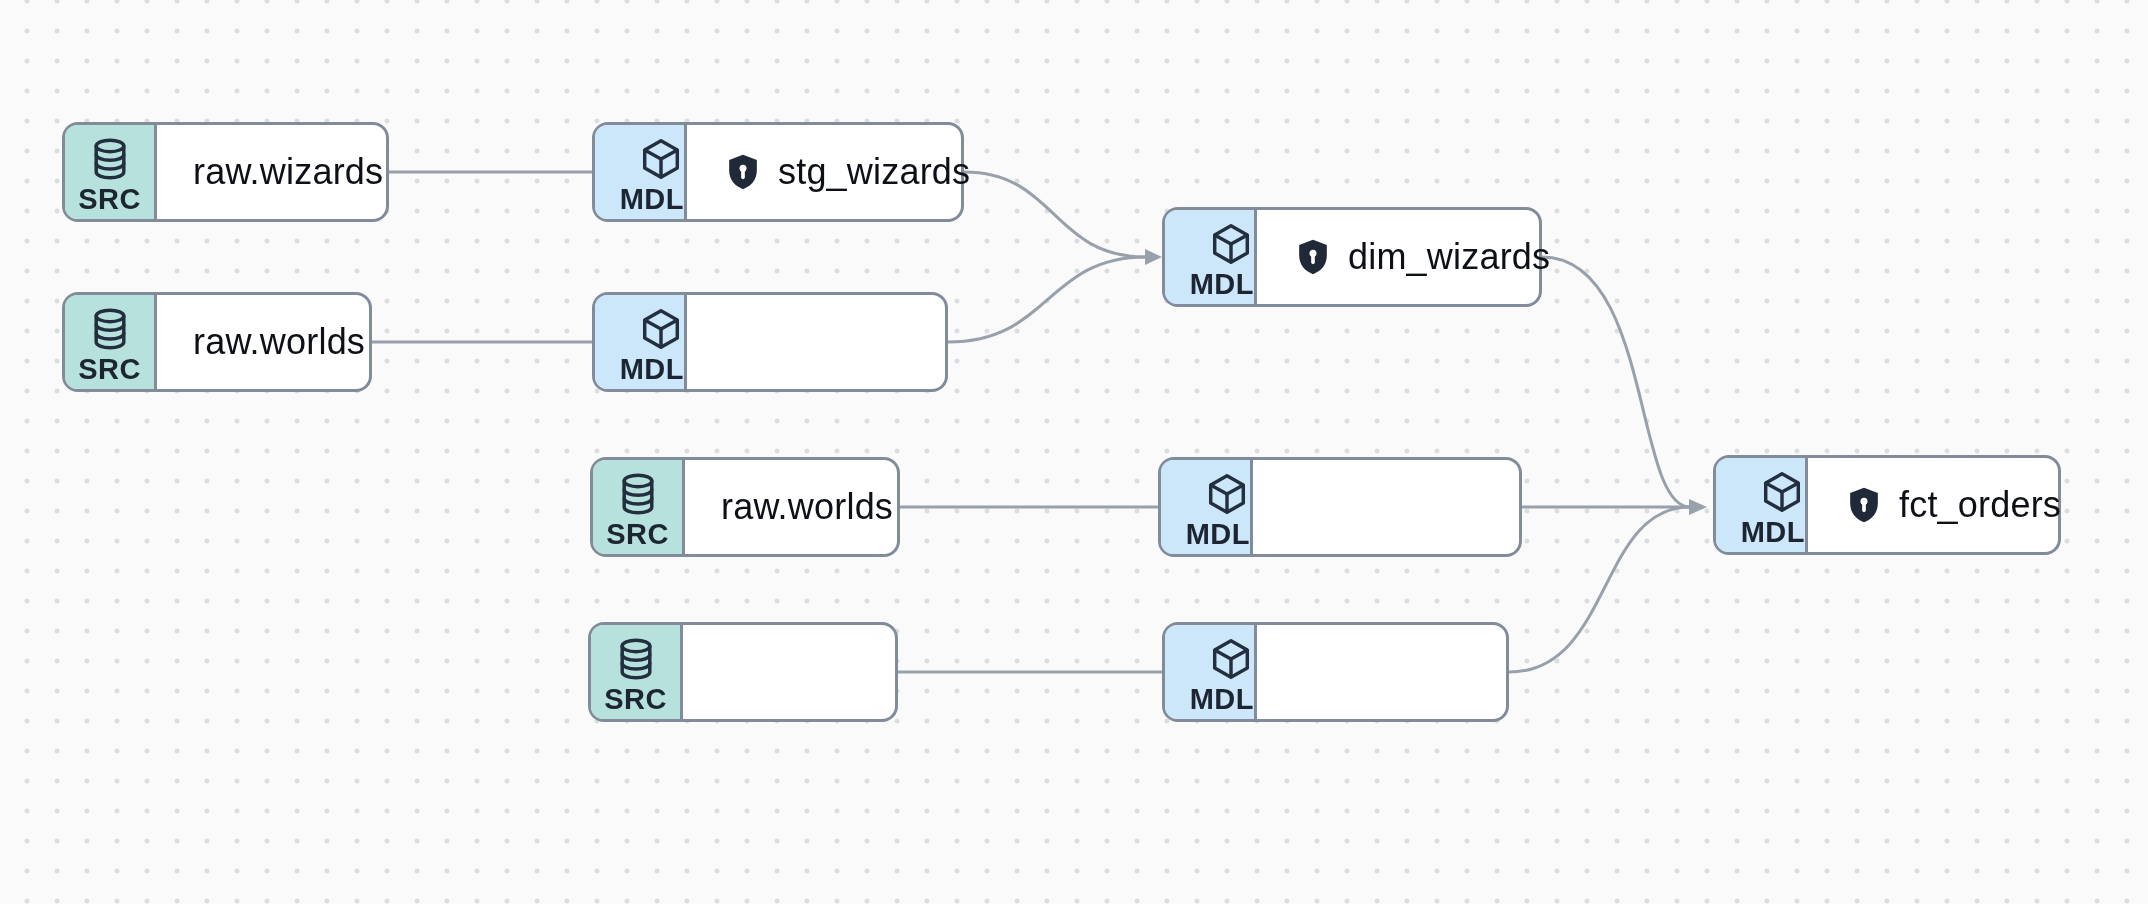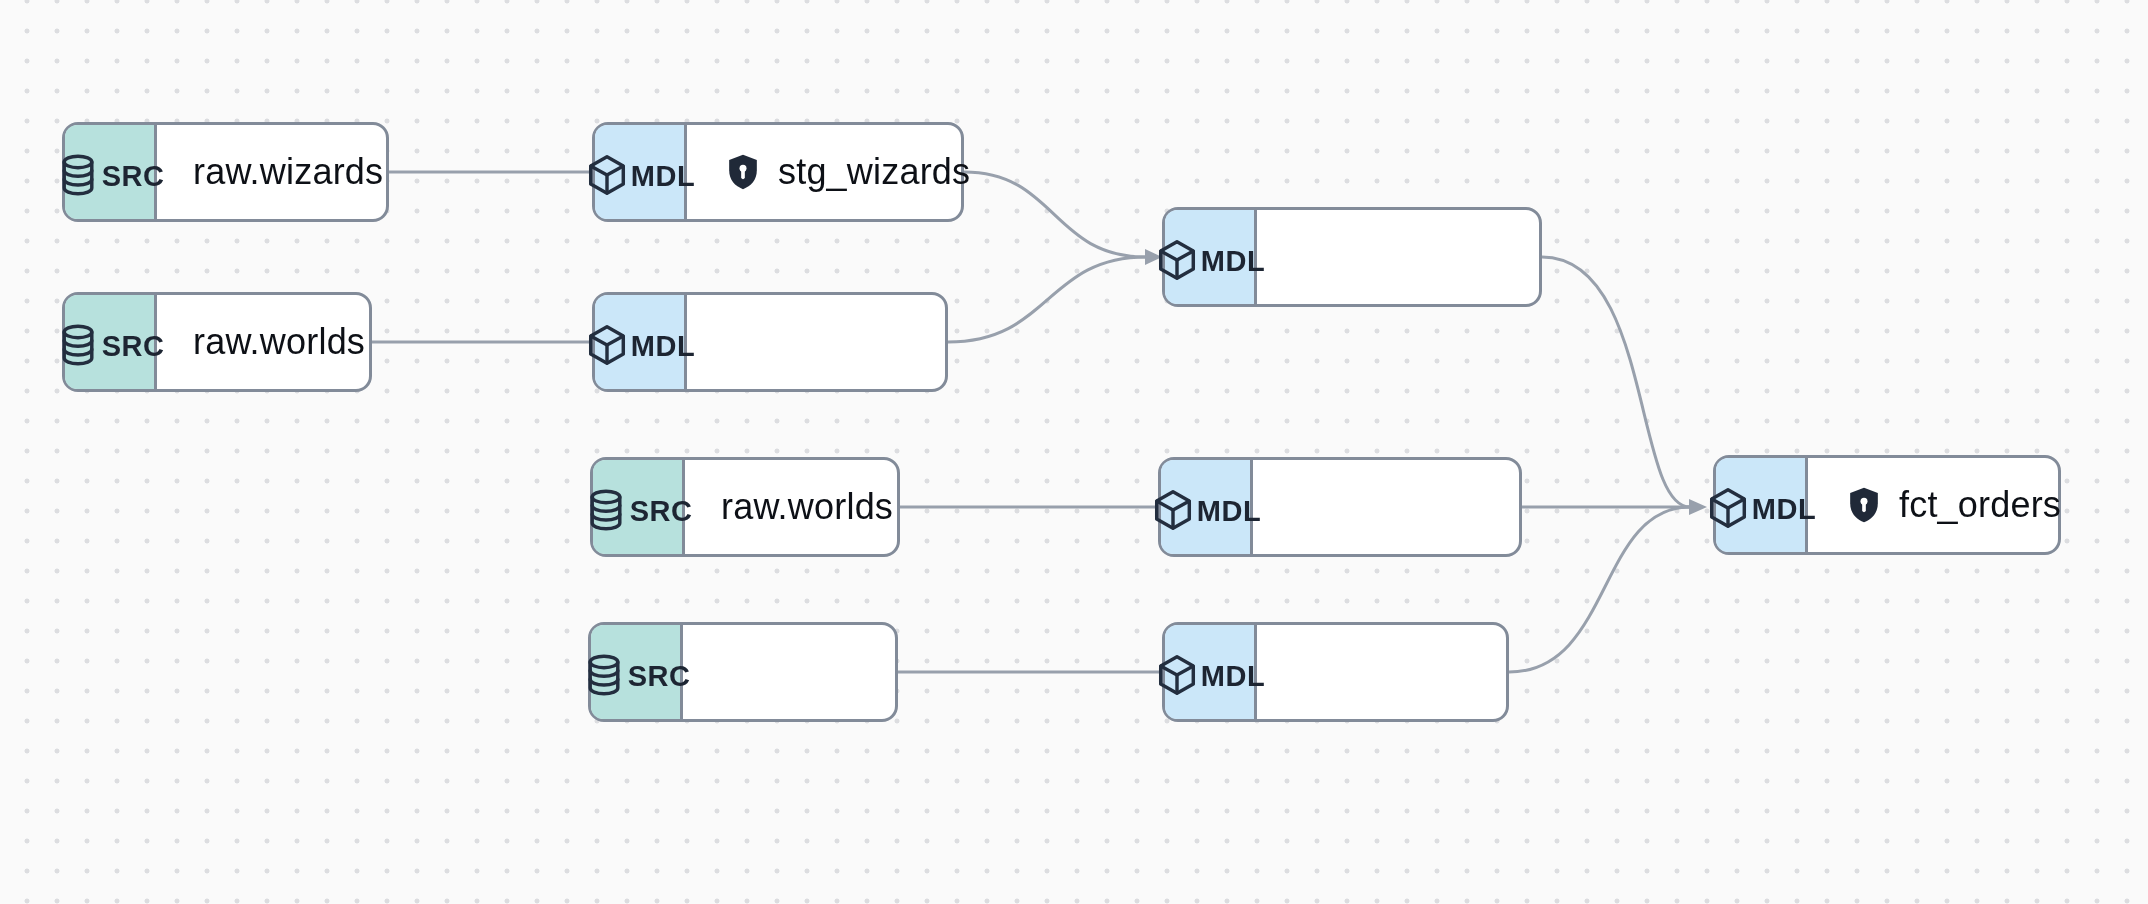--- a/index.html
+++ b/index.html
@@ -20,26 +20,26 @@
     position:absolute;height:100px;display:flex;box-sizing:border-box;
     background:var(--node-bg,#ffffff);
     border:3px solid var(--node-border,#828b99);
     border-radius:16px;
     cursor:pointer;
   }
   .badge{
     flex:0 0 92px;width:92px;box-sizing:border-box;
     border-right:3px solid var(--node-border,#828b99);
     border-radius:12px 0 0 12px;
-    display:flex;flex-direction:row;align-items:center;justify-content:center;
+    display:flex;flex-direction:column;align-items:center;justify-content:center;
     gap:1px;padding-top:6px;
     color:var(--icon,#232e3f);
   }
   .node.src .badge{background:var(--src-badge-bg,#b7e1dd);}
-  .node.mdl .badge{background:var(--mdl-badge-bg,#cbe7f9);}
+  .node.mdl .badge{background:var(--mdl-badge-bg,#cbe7f9);align-items:flex-end;}
   .badge-label{
     font-size:29px;font-weight:600;letter-spacing:.5px;line-height:1;
     color:var(--badge-text,#1d2532);margin-top:2px;
   }
   .body{
     flex:1;display:flex;align-items:center;justify-content:flex-start;
     gap:15px;padding:0 36px;border-radius:0 12px 12px 0;
   }
   .label{
     font-size:36px;font-weight:400;color:var(--label-text,#0d1016);
@@ -141,95 +141,105 @@
     <div class="badge">
       <span class="badge-icon">
         <svg viewBox="0 0 24 24" width="46" height="46" fill="none" stroke="currentColor" stroke-width="1.8" stroke-linejoin="round" stroke-linecap="round">
             <path d="M12 2.5 L20.5 7.25 V16.75 L12 21.5 L3.5 16.75 V7.25 Z"></path>
             <path d="M3.7 7.4 L12 12 L20.3 7.4"></path>
             <path d="M12 12 V21.3"></path>
           </svg>
       </span>
       <span class="badge-label">MDL</span>
     </div>
-  </div>
-
-  <div class="node src" style="left:590px;top:457px;width:310px">
-    <div class="badge">
-      <span class="badge-icon">
-        <svg viewBox="0 0 24 24" width="46" height="46" fill="none" stroke="currentColor" stroke-width="1.8" stroke-linecap="round">
-            <ellipse cx="12" cy="5.2" rx="7.2" ry="3"></ellipse>
-            <path d="M4.8 5.2 V18.8 C4.8 20.5 8 21.8 12 21.8 C16 21.8 19.2 20.5 19.2 18.8 V5.2"></path>
-            <path d="M4.8 9.7 C4.8 11.4 8 12.7 12 12.7 C16 12.7 19.2 11.4 19.2 9.7"></path>
-            <path d="M4.8 14.2 C4.8 15.9 8 17.2 12 17.2 C16 17.2 19.2 15.9 19.2 14.2"></path>
-          </svg>
-      </span>
-      <span class="badge-label">SRC</span>
-    </div>
-    <div class="body">
-      <span class="label">raw.worlds</span>
-    </div>
-  </div>
-
-  <div class="node mdl" style="left:1158px;top:457px;width:364px">
-    <div class="badge">
-      <span class="badge-icon">
-        <svg viewBox="0 0 24 24" width="46" height="46" fill="none" stroke="currentColor" stroke-width="1.8" stroke-linejoin="round" stroke-linecap="round">
-            <path d="M12 2.5 L20.5 7.25 V16.75 L12 21.5 L3.5 16.75 V7.25 Z"></path>
-            <path d="M3.7 7.4 L12 12 L20.3 7.4"></path>
-            <path d="M12 12 V21.3"></path>
-          </svg>
-      </span>
-      <span class="badge-label">MDL</span>
-    </div>
-  </div>
-
-  <div class="node src" style="left:588px;top:622px;width:310px">
-    <div class="badge">
-      <span class="badge-icon">
-        <svg viewBox="0 0 24 24" width="46" height="46" fill="none" stroke="currentColor" stroke-width="1.8" stroke-linecap="round">
-            <ellipse cx="12" cy="5.2" rx="7.2" ry="3"></ellipse>
-            <path d="M4.8 5.2 V18.8 C4.8 20.5 8 21.8 12 21.8 C16 21.8 19.2 20.5 19.2 18.8 V5.2"></path>
-            <path d="M4.8 9.7 C4.8 11.4 8 12.7 12 12.7 C16 12.7 19.2 11.4 19.2 9.7"></path>
-            <path d="M4.8 14.2 C4.8 15.9 8 17.2 12 17.2 C16 17.2 19.2 15.9 19.2 14.2"></path>
-          </svg>
-      </span>
-      <span class="badge-label">SRC</span>
-    </div>
-  </div>
-
-  <div class="node mdl" style="left:1162px;top:622px;width:347px">
-    <div class="badge">
-      <span class="badge-icon">
-        <svg viewBox="0 0 24 24" width="46" height="46" fill="none" stroke="currentColor" stroke-width="1.8" stroke-linejoin="round" stroke-linecap="round">
-            <path d="M12 2.5 L20.5 7.25 V16.75 L12 21.5 L3.5 16.75 V7.25 Z"></path>
-            <path d="M3.7 7.4 L12 12 L20.3 7.4"></path>
-            <path d="M12 12 V21.3"></path>
-          </svg>
-      </span>
-      <span class="badge-label">MDL</span>
-    </div>
-  </div>
-
-  <div class="node mdl" style="left:1713px;top:455px;width:348px">
-    <div class="badge">
-      <span class="badge-icon">
-        <svg viewBox="0 0 24 24" width="46" height="46" fill="none" stroke="currentColor" stroke-width="1.8" stroke-linejoin="round" stroke-linecap="round">
-            <path d="M12 2.5 L20.5 7.25 V16.75 L12 21.5 L3.5 16.75 V7.25 Z"></path>
-            <path d="M3.7 7.4 L12 12 L20.3 7.4"></path>
-            <path d="M12 12 V21.3"></path>
-          </svg>
-      </span>
-      <span class="badge-label">MDL</span>
-    </div>
     <div class="body">
       <span class="shield">
         <svg viewBox="0 0 24 24" width="40" height="40">
             <path d="M12 1.7 L20.3 4.8 V11 C20.3 16.7 16.8 20.6 12 22.3 C7.2 20.6 3.7 16.7 3.7 11 V4.8 Z" fill="currentColor"></path>
             <circle cx="12" cy="9.8" r="2.1" fill="#ffffff"></circle>
             <path d="M12 11.5 V15.2" stroke="#ffffff" stroke-width="2.2" stroke-linecap="round"></path>
           </svg>
       </span>
+      <span class="label">dim_wizards</span>
+    </div>
+  </div>
+
+  <div class="node src" style="left:590px;top:457px;width:310px">
+    <div class="badge">
+      <span class="badge-icon">
+        <svg viewBox="0 0 24 24" width="46" height="46" fill="none" stroke="currentColor" stroke-width="1.8" stroke-linecap="round">
+            <ellipse cx="12" cy="5.2" rx="7.2" ry="3"></ellipse>
+            <path d="M4.8 5.2 V18.8 C4.8 20.5 8 21.8 12 21.8 C16 21.8 19.2 20.5 19.2 18.8 V5.2"></path>
+            <path d="M4.8 9.7 C4.8 11.4 8 12.7 12 12.7 C16 12.7 19.2 11.4 19.2 9.7"></path>
+            <path d="M4.8 14.2 C4.8 15.9 8 17.2 12 17.2 C16 17.2 19.2 15.9 19.2 14.2"></path>
+          </svg>
+      </span>
+      <span class="badge-label">SRC</span>
+    </div>
+    <div class="body">
+      <span class="label">raw.worlds</span>
+    </div>
+  </div>
+
+  <div class="node mdl" style="left:1158px;top:457px;width:364px">
+    <div class="badge">
+      <span class="badge-icon">
+        <svg viewBox="0 0 24 24" width="46" height="46" fill="none" stroke="currentColor" stroke-width="1.8" stroke-linejoin="round" stroke-linecap="round">
+            <path d="M12 2.5 L20.5 7.25 V16.75 L12 21.5 L3.5 16.75 V7.25 Z"></path>
+            <path d="M3.7 7.4 L12 12 L20.3 7.4"></path>
+            <path d="M12 12 V21.3"></path>
+          </svg>
+      </span>
+      <span class="badge-label">MDL</span>
+    </div>
+  </div>
+
+  <div class="node src" style="left:588px;top:622px;width:310px">
+    <div class="badge">
+      <span class="badge-icon">
+        <svg viewBox="0 0 24 24" width="46" height="46" fill="none" stroke="currentColor" stroke-width="1.8" stroke-linecap="round">
+            <ellipse cx="12" cy="5.2" rx="7.2" ry="3"></ellipse>
+            <path d="M4.8 5.2 V18.8 C4.8 20.5 8 21.8 12 21.8 C16 21.8 19.2 20.5 19.2 18.8 V5.2"></path>
+            <path d="M4.8 9.7 C4.8 11.4 8 12.7 12 12.7 C16 12.7 19.2 11.4 19.2 9.7"></path>
+            <path d="M4.8 14.2 C4.8 15.9 8 17.2 12 17.2 C16 17.2 19.2 15.9 19.2 14.2"></path>
+          </svg>
+      </span>
+      <span class="badge-label">SRC</span>
+    </div>
+  </div>
+
+  <div class="node mdl" style="left:1162px;top:622px;width:347px">
+    <div class="badge">
+      <span class="badge-icon">
+        <svg viewBox="0 0 24 24" width="46" height="46" fill="none" stroke="currentColor" stroke-width="1.8" stroke-linejoin="round" stroke-linecap="round">
+            <path d="M12 2.5 L20.5 7.25 V16.75 L12 21.5 L3.5 16.75 V7.25 Z"></path>
+            <path d="M3.7 7.4 L12 12 L20.3 7.4"></path>
+            <path d="M12 12 V21.3"></path>
+          </svg>
+      </span>
+      <span class="badge-label">MDL</span>
+    </div>
+  </div>
+
+  <div class="node mdl" style="left:1713px;top:455px;width:348px">
+    <div class="badge">
+      <span class="badge-icon">
+        <svg viewBox="0 0 24 24" width="46" height="46" fill="none" stroke="currentColor" stroke-width="1.8" stroke-linejoin="round" stroke-linecap="round">
+            <path d="M12 2.5 L20.5 7.25 V16.75 L12 21.5 L3.5 16.75 V7.25 Z"></path>
+            <path d="M3.7 7.4 L12 12 L20.3 7.4"></path>
+            <path d="M12 12 V21.3"></path>
+          </svg>
+      </span>
+      <span class="badge-label">MDL</span>
+    </div>
+    <div class="body">
+      <span class="shield">
+        <svg viewBox="0 0 24 24" width="40" height="40">
+            <path d="M12 1.7 L20.3 4.8 V11 C20.3 16.7 16.8 20.6 12 22.3 C7.2 20.6 3.7 16.7 3.7 11 V4.8 Z" fill="currentColor"></path>
+            <circle cx="12" cy="9.8" r="2.1" fill="#ffffff"></circle>
+            <path d="M12 11.5 V15.2" stroke="#ffffff" stroke-width="2.2" stroke-linecap="round"></path>
+          </svg>
+      </span>
       <span class="label">fct_orders</span>
     </div>
   </div>
 
 </div>
 
 </body></html>

